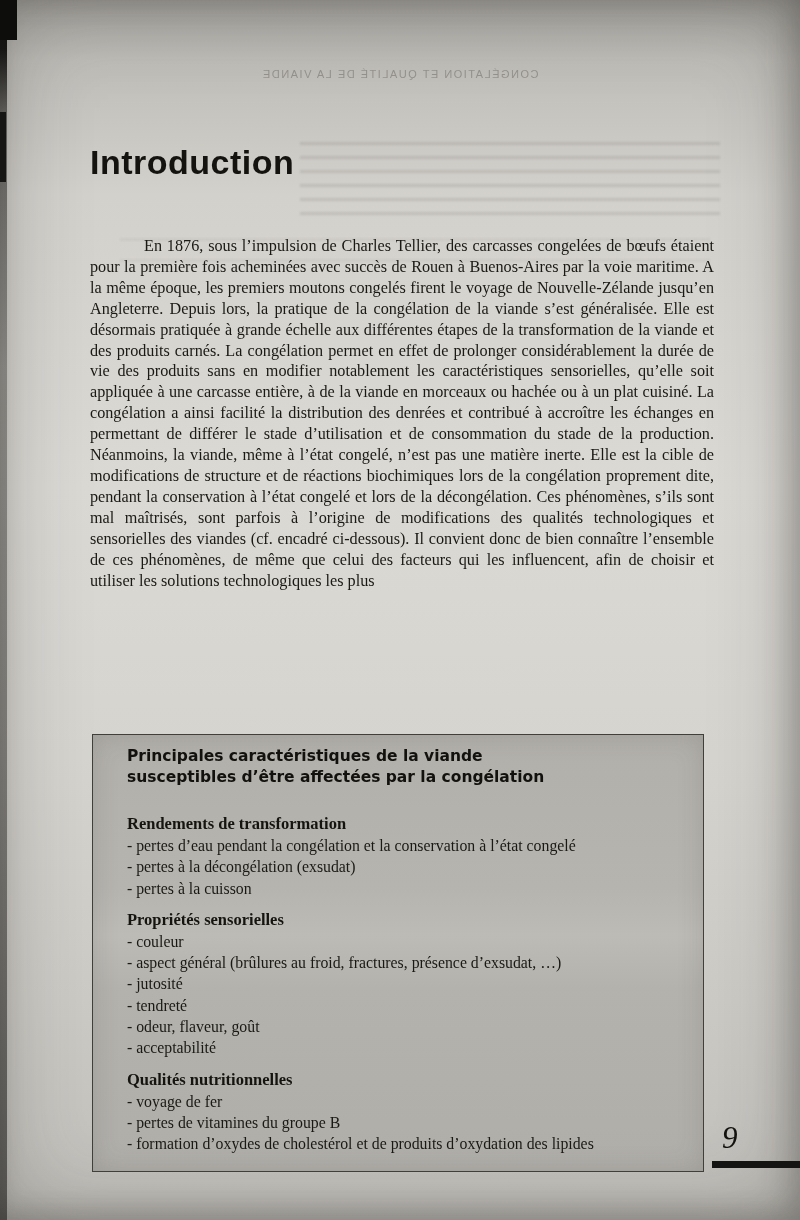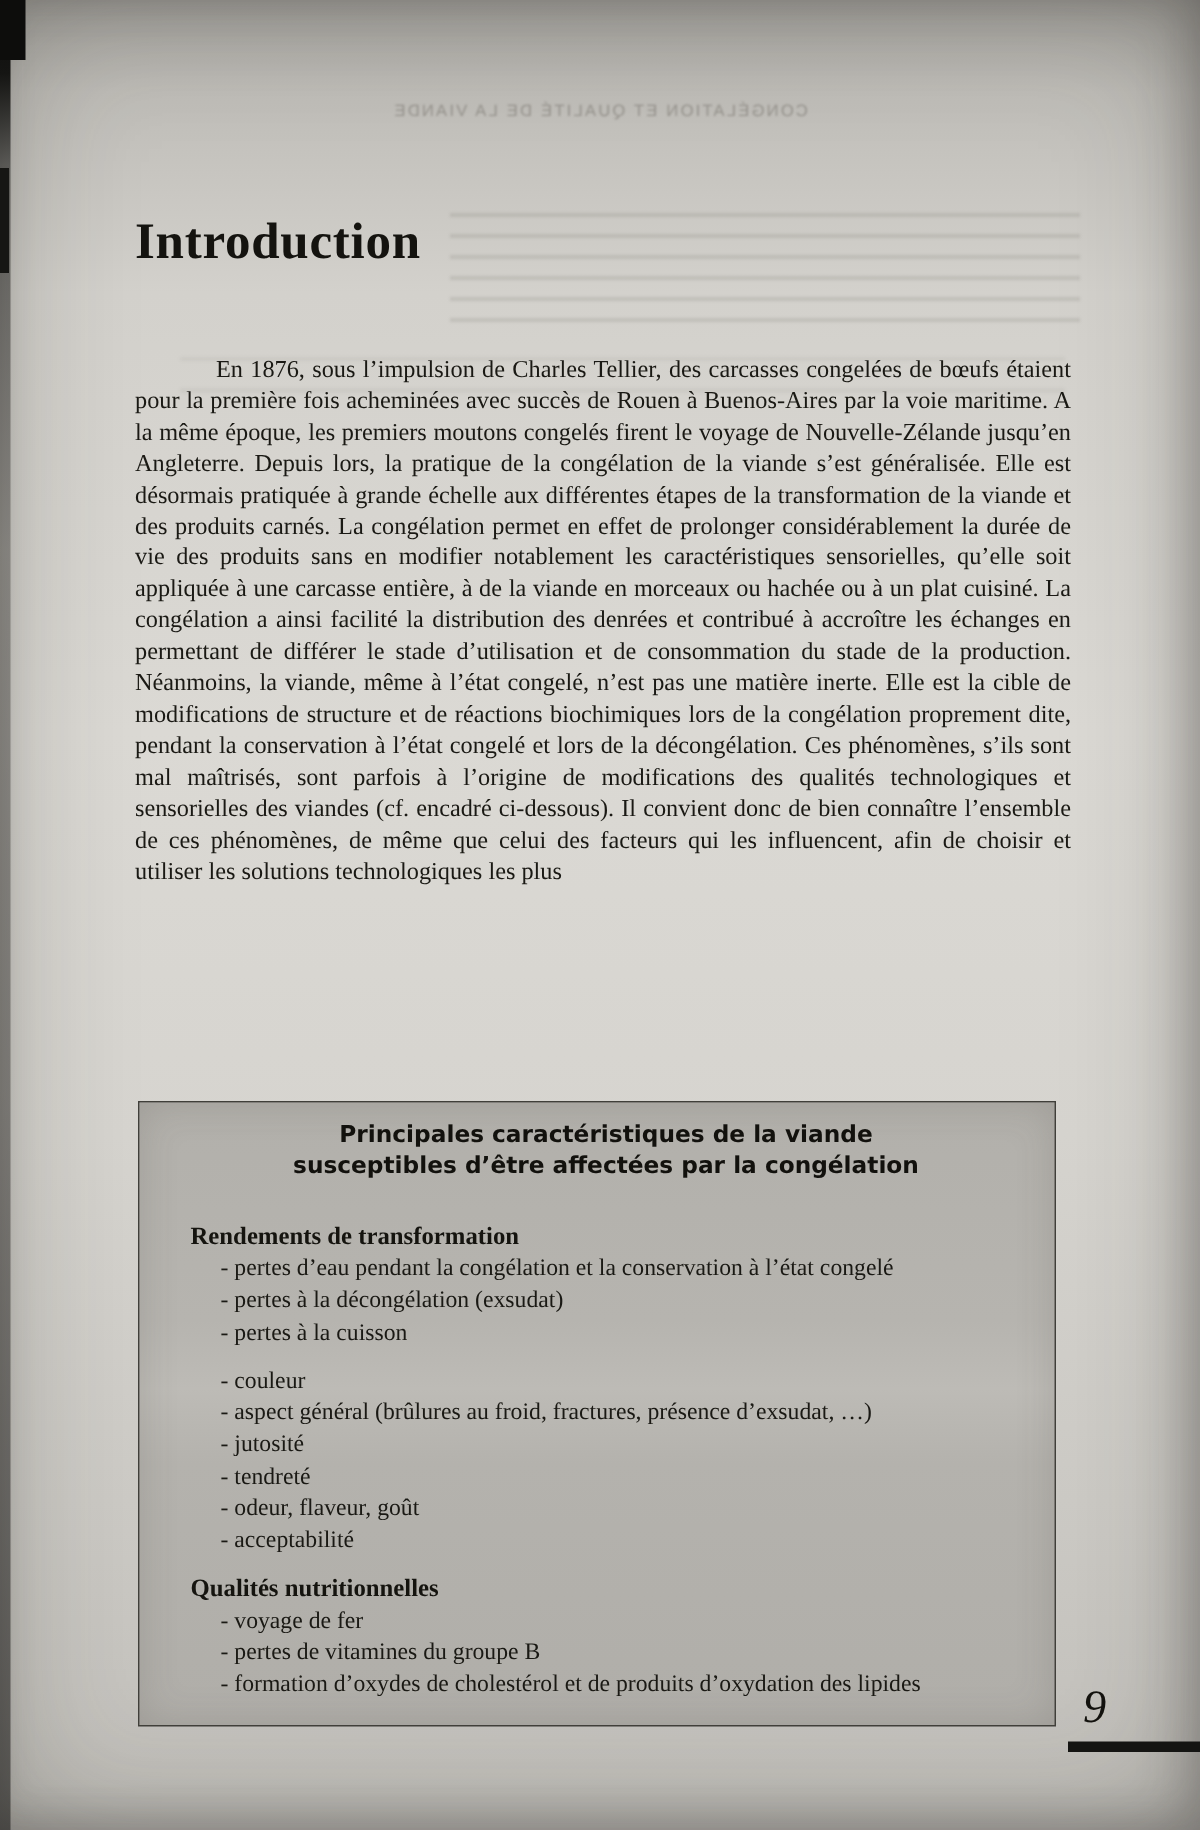--- a/index.html
+++ b/index.html
@@ -53,21 +53,21 @@
     filter: blur(1.2px);
   }
   .bleed-lines2 {
     position: absolute; left: 120px; top: 238px; width: 590px; height: 40px;
     background: repeating-linear-gradient(180deg,
       rgba(100,97,88,0.07) 0 3px, transparent 3px 21px);
     filter: blur(1.2px);
   }
   .title {
     position: absolute; left: 90px; top: 120px;
-    font-family: Liberation Serif, serif;
+    font-family: Liberation Sans, sans-serif;
     font-weight: bold; font-size: 34px; letter-spacing: 0.5px;
     color: #14130f;
     text-align: center;
   }
   .body-text {
     position: absolute; left: 90px; top: 222px; width: 624px;
     font-size: 16.2px; line-height: 20.9px;
     text-align: justify;
     color: #1a1914;
     text-indent: 54px;
@@ -76,36 +76,34 @@
   .info-box {
     position: absolute; left: 92px; top: 734px; width: 612px;
     box-sizing: border-box;
     border: 1px solid #403f3a;
     background: linear-gradient(180deg,
       #b2b0ab 0%, #b6b4af 35%, #bdbbb6 46%, #b4b2ad 58%, #b0aea9 100%);
     padding: 11px 22px 16px 34px;
     box-shadow: inset 0 0 26px rgba(70,68,62,0.18);
   }
   .box-title {
-    text-align: center;
     font-family: "DejaVu Sans", "Liberation Sans", sans-serif;
     font-weight: bold; font-size: 15.5px; line-height: 21px;
     color: #12110d;
     margin-bottom: 26px;
   }
   .box-section { margin-top: 11px; }
   .box-section h3 {
     margin: 0 0 1px 0;
     font-size: 16.5px; font-weight: bold;
     color: #15140f;
   }
   .box-item {
     font-size: 15.8px; line-height: 21.3px;
     color: #1a1914;
-    margin-left: 20px;
   }
   .page-number {
     position: absolute; left: 722px; top: 1120px;
     font-style: italic; font-size: 31px; color: #13120e;
   }
   .page-number-bar {
     position: absolute; right: 0; top: 1161px;
     width: 88px; height: 7px;
     background: #141412;
   }
@@ -135,20 +133,21 @@
 
     <div class="box-section">
       <h3>Rendements de transformation</h3>
       <div class="box-item">- pertes d’eau pendant la congélation et la conservation à l’état congelé</div>
       <div class="box-item">- pertes à la décongélation (exsudat)</div>
       <div class="box-item">- pertes à la cuisson</div>
     </div>
 
 
     <div class="box-section">
+      <h3>Propriétés sensorielles</h3>
       <div class="box-item">- couleur</div>
       <div class="box-item">- aspect général (brûlures au froid, fractures, présence d’exsudat, …)</div>
       <div class="box-item">- jutosité</div>
       <div class="box-item">- tendreté</div>
       <div class="box-item">- odeur, flaveur, goût</div>
       <div class="box-item">- acceptabilité</div>
     </div>
 
     <div class="box-section">
       <h3>Qualités nutritionnelles</h3>

